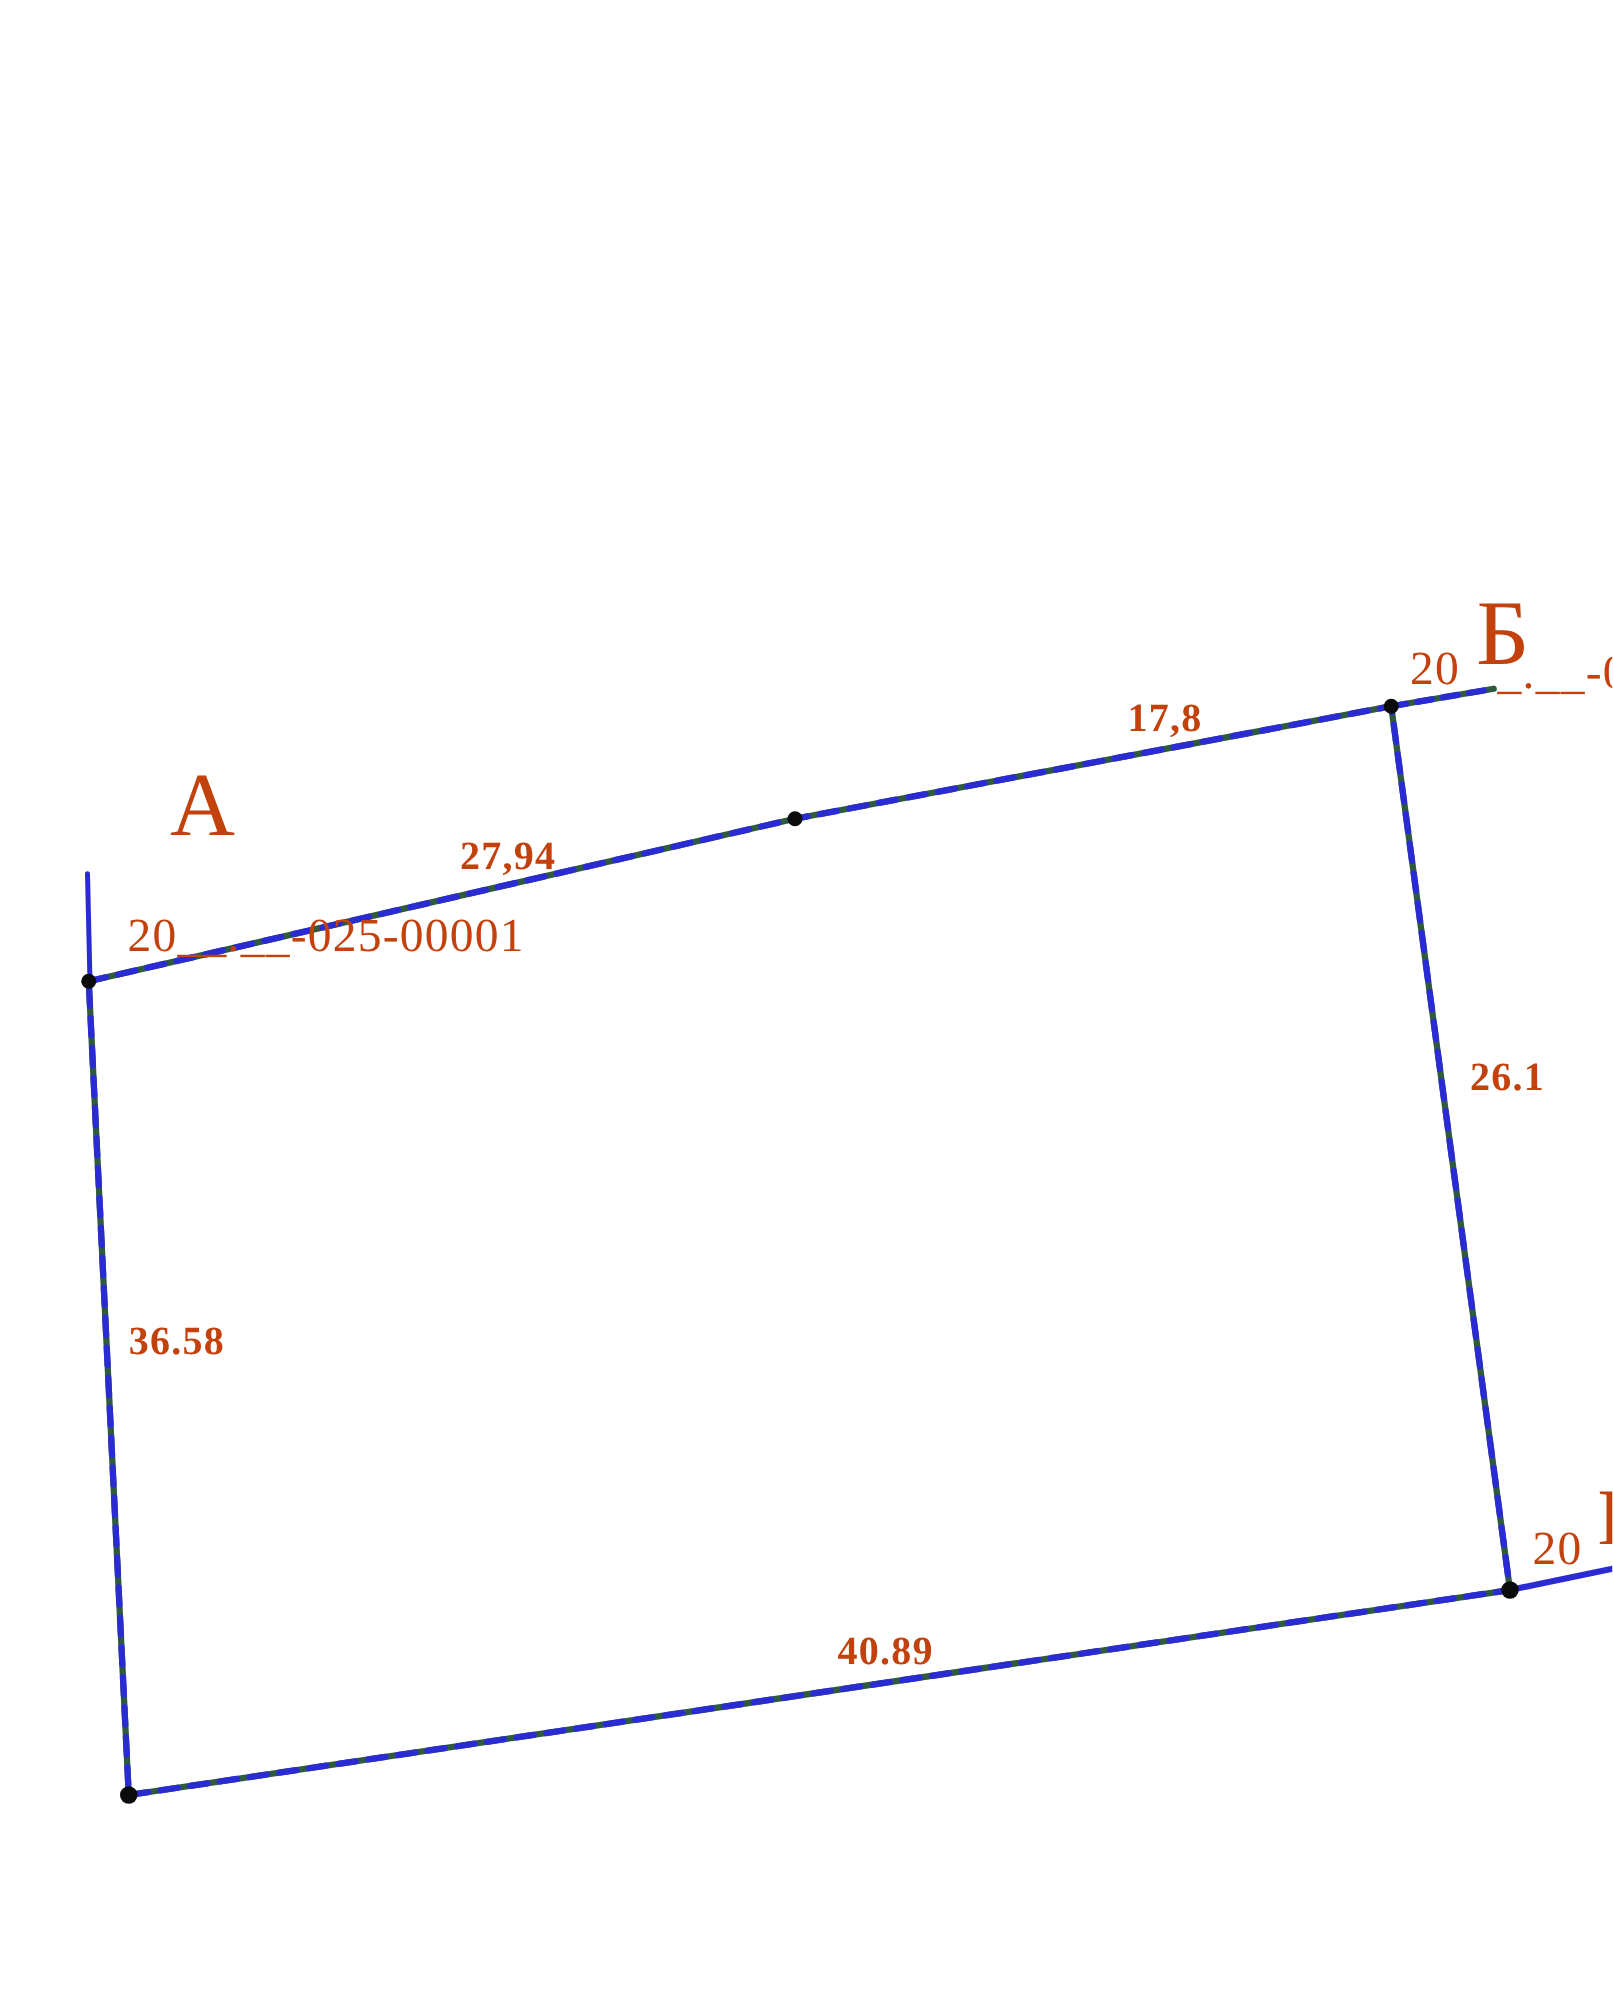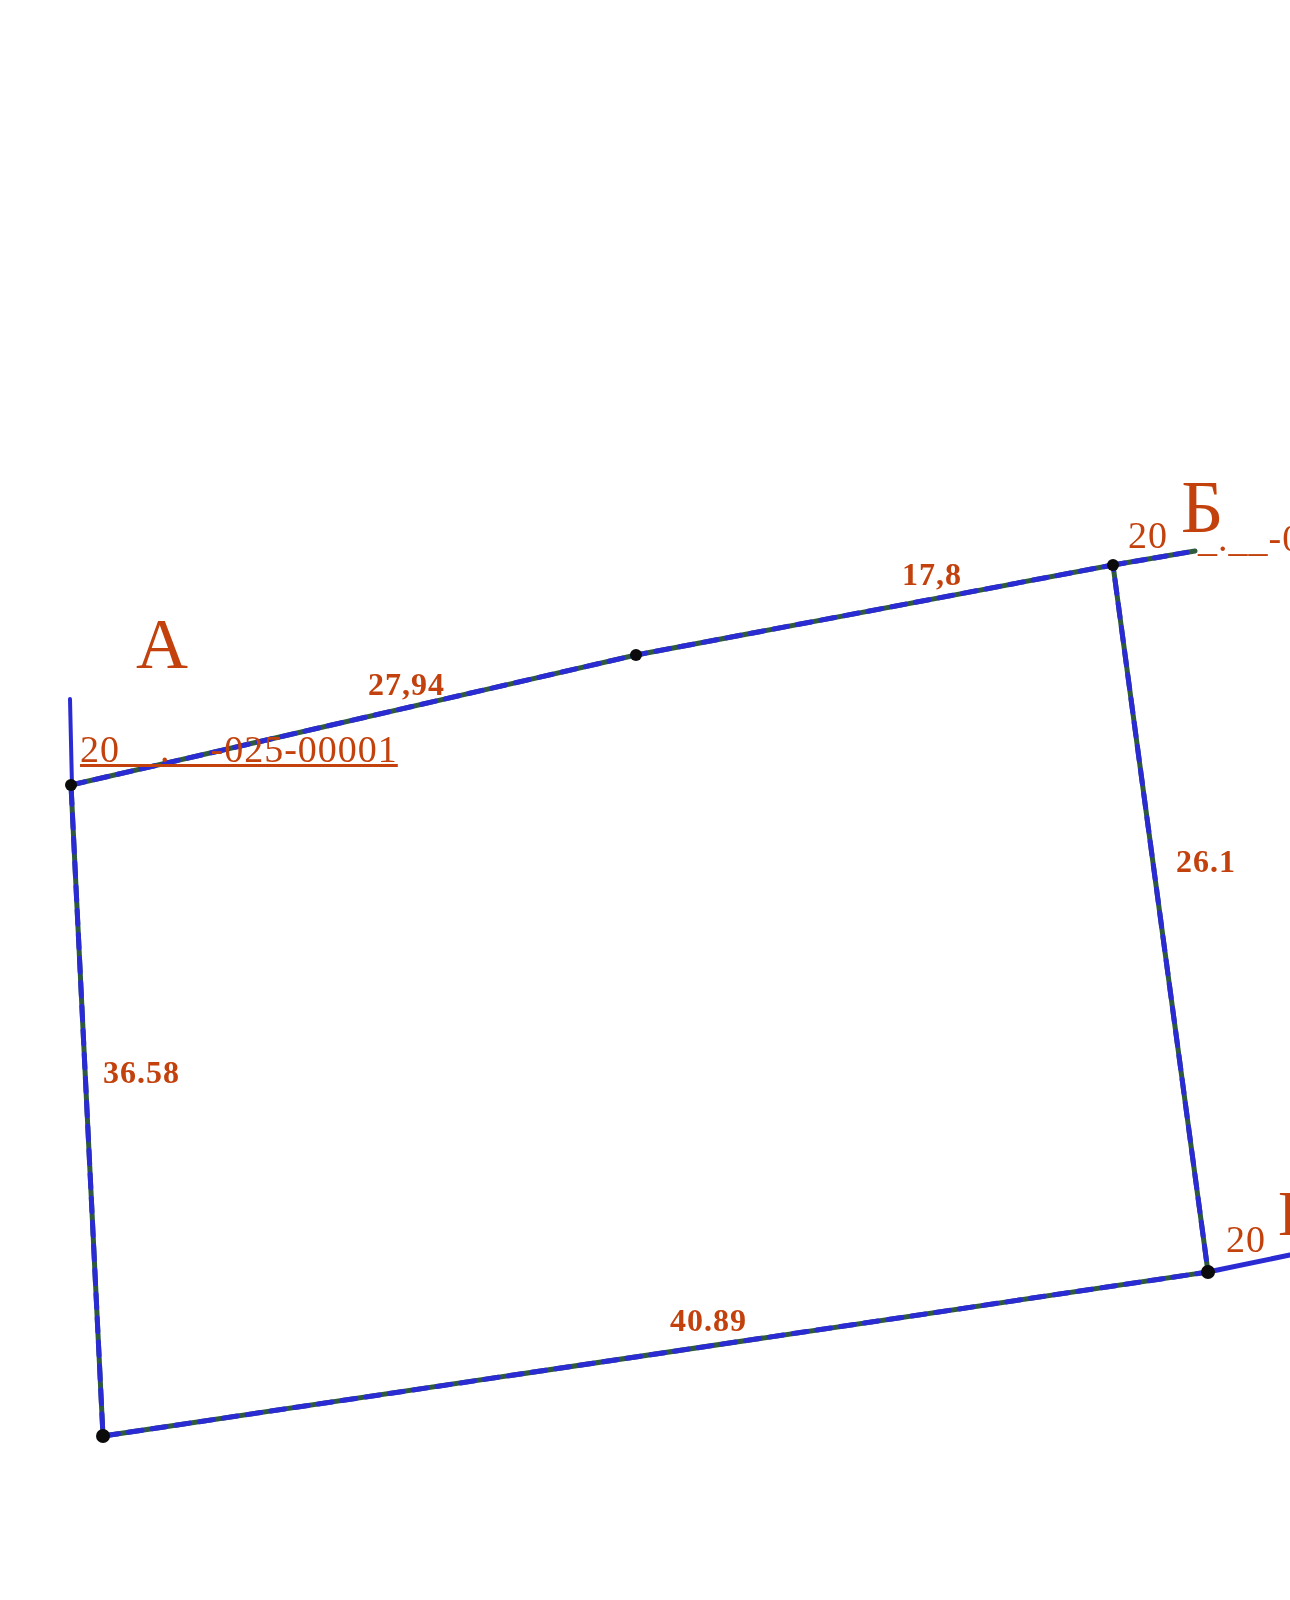--- a/index.html
+++ b/index.html
@@ -65,21 +65,21 @@
     <circle cx="636" cy="655" r="6" fill="#0b0b0b"></circle>
     <circle cx="1113" cy="565" r="6" fill="#0b0b0b"></circle>
     <circle cx="1208" cy="1272" r="7" fill="#0b0b0b"></circle>
     <circle cx="103" cy="1436" r="7" fill="#0b0b0b"></circle>
   </svg>
 
   <span class="lbl vertex-letter" style="left:136px; top:608px;">А</span>
   <span class="lbl vertex-letter" style="left:1181px; top:470px; font-size:74px;">Б</span>
   <span class="lbl vertex-letter" style="left:1278px; top:1182px; font-size:64px;">В</span>
 
-  <span class="lbl cad-num" style="left:80px; top:730px;text-decoration:underline;">20__.__-025-00001</span>
+  <span class="lbl cad-num" style="left:102px; top:730px;">20__.__-025-00001</span>
   <span class="lbl cad-num" style="left:1128px; top:516px;">20</span>
   <span class="lbl cad-num" style="left:1198px; top:519px;">_.__-0</span>
   <span class="lbl cad-num" style="left:1226px; top:1220px;">20</span>
 
   <span class="lbl meas" style="left:368px; top:668px;">27,94</span>
   <span class="lbl meas" style="left:888px; top:558px;margin-left:14px;">17,8</span>
   <span class="lbl meas" style="left:1176px; top:824px;margin-top:21px;">26.1</span>
   <span class="lbl meas" style="left:670px; top:1304px;">40.89</span>
   <span class="lbl meas" style="left:103px; top:1056px;">36.58</span>
 

